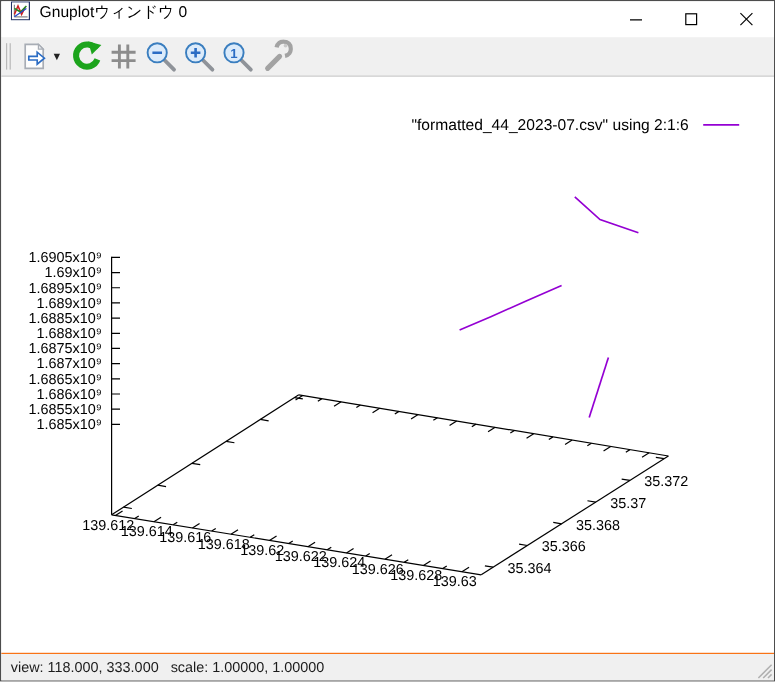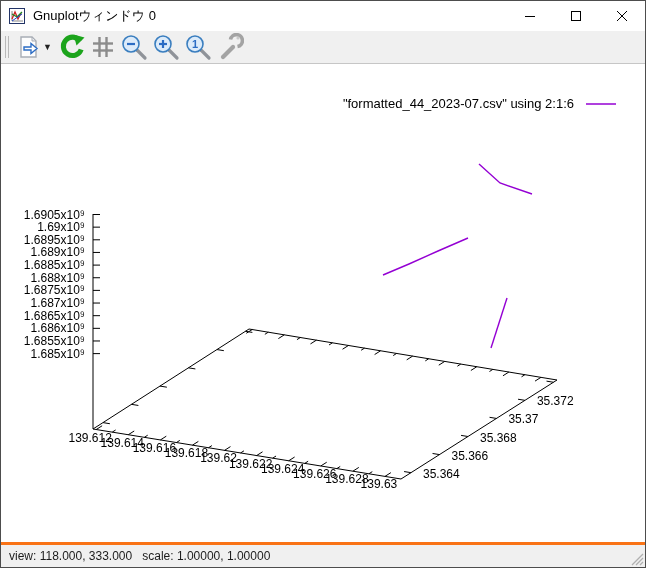--- a/index.html
+++ b/index.html
@@ -2,40 +2,40 @@
 <html><head>
 <meta charset="utf-8">
 <style>
   html,body{margin:0;padding:0;background:#cfcfcf;}
   .window{
     width:646px;height:568px;box-sizing:border-box;border:1px solid #4d4d4d;
     background:#fff;display:flex;flex-direction:column;
     font-family:"Liberation Sans", sans-serif;position:relative;overflow:hidden;
   }
   
-  .titlebar{flex:0 0 30px;display:flex;align-items:center;background:#ffffff;}
+  .titlebar{flex:0 0 30px;display:flex;align-items:flex-start;background:#ffffff;}
   .app-icon{width:16px;height:16px;margin:0 8px;flex:0 0 16px;}
   .title-text{font-size:13px;color:#000;}
   .win-controls{margin-left:auto;display:flex;height:100%;}
   .win-btn{width:46px;height:100%;display:flex;align-items:center;justify-content:center;}
   .win-btn svg{display:block;}
   
   .toolbar{flex:0 0 32px;background:#f0f0f0;border-bottom:1px solid #c6c6c6;
            display:flex;align-items:center;padding-left:2px;}
   .gripper{width:2px;height:22px;border-left:1px solid #b9b9b9;border-right:1px solid #b9b9b9;
            margin:0 5px 0 2px;}
   .tool-btn{height:28px;display:flex;align-items:center;justify-content:center;padding:0 2px;}
   .tool-btn svg{display:block;}
   .caret{font-size:9px;color:#222;margin-left:1px;margin-right:2px;}
   
   .plot-area{flex:1 1 auto;position:relative;background:#fff;}
   svg.plot{position:absolute;left:0;top:0;}
   svg.plot text{font-family:"Liberation Sans", sans-serif;fill:#000;}
   
-  .statusbar{flex:0 0 22px;background:#f0f0f0;border-top:3px solid #f97316;
+  .statusbar{flex:0 0 22px;background:#f0f0f0;border-top:1px solid #f97316;
              display:flex;align-items:center;padding-left:8px;position:relative;}
   .status-text{font-size:12px;color:#1c1c1c;white-space:pre;}
   .resize-grip{position:absolute;right:1px;bottom:1px;}
 </style>
 </head>
 <body>
 
 <div class="window">
 
   <div class="titlebar">

